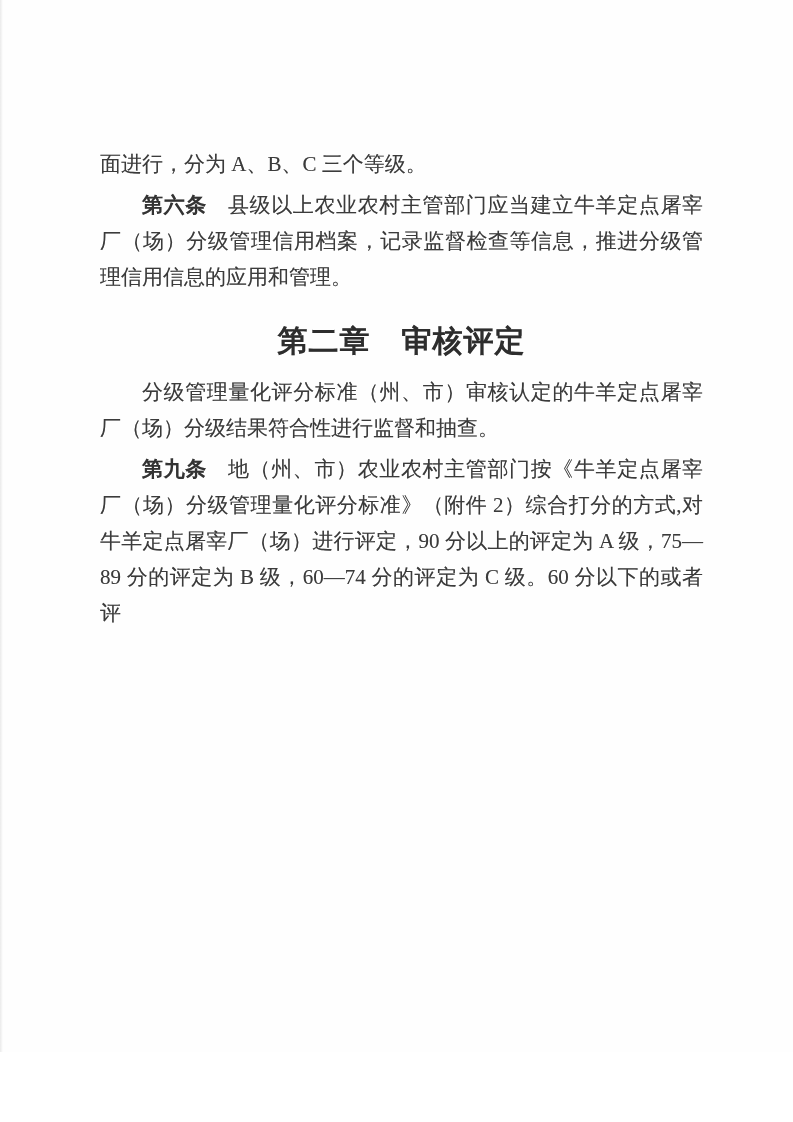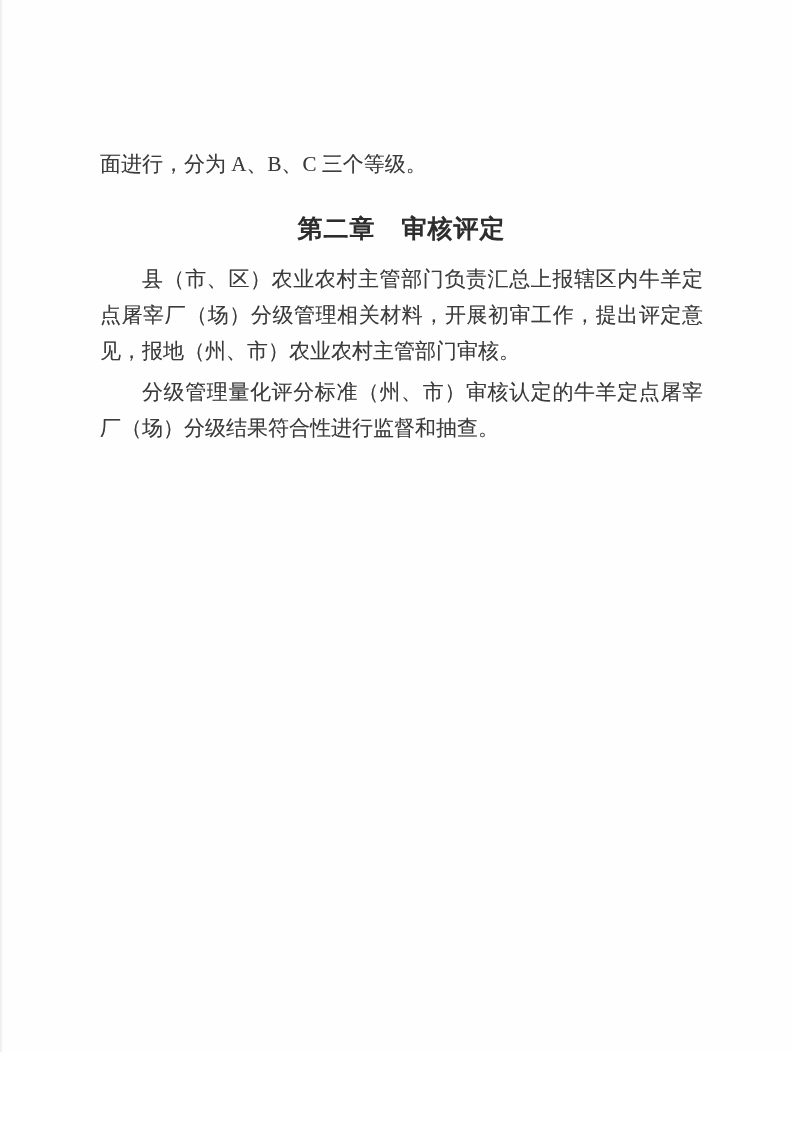--- a/index.html
+++ b/index.html
@@ -39,21 +39,21 @@
   .para.no-indent {
     text-indent: 0;
   }
   .art-label {
     font-weight: bold;
     padding-right: 1em;
     color: #333333;
   }
   .chapter {
     font-family: "Liberation Sans", sans-serif;
-    font-size: 25px;
+    font-size: 30px;
     font-weight: bold;
     color: #2d2d2d;
     text-align: center;
     text-indent: 0;
     letter-spacing: 1px;
     line-height: 40px;
     margin: 26px 0 13px 0;
   }
   .page-num {
     position: absolute;
@@ -68,27 +68,28 @@
 </head>
 <body>
 
 <div class="sheet">
   <div class="scan-edge"></div>
 
   <div class="text-block">
 
     <p class="para no-indent"><span>面进行，分为 A、B、C 三个等级。</span></p>
 
+    <p class="para"><span class="art-label">第六条</span><span>县级以上农业农村主管部门应当建立牛羊定点屠宰厂（场）分级管理信用档案，记录监督检查等信息，推进分级管理信用信息的应用和管理。</span></p>
 
     <h2 class="chapter">第二章　审核评定</h2>
 
 
 
-    <p class="para"><span>县（市、区）农业农村主管部门负责汇总上报辖区内牛羊定点屠宰厂（场）分级管理相关材料，开展初审工作，提出评定意见，报地（州、市）农业农村主管部门审核。</span></p>
 
 
     <p class="para"><span>分级管理量化评分标准（州、市）审核认定的牛羊定点屠宰厂（场）分级结果符合性进行监督和抽查。</span></p>
 
+    <p class="para"><span class="art-label">第九条</span><span>地（州、市）农业农村主管部门按《牛羊定点屠宰厂（场）分级管理量化评分标准》（附件 2）综合打分的方式,对牛羊定点屠宰厂（场）进行评定，90 分以上的评定为 A 级，75—89 分的评定为 B 级，60—74 分的评定为 C 级。60 分以下的或者评</span></p>
 
   </div>
 
   <div class="page-num">– 3 –</div>
 </div>
 
 </body></html>

